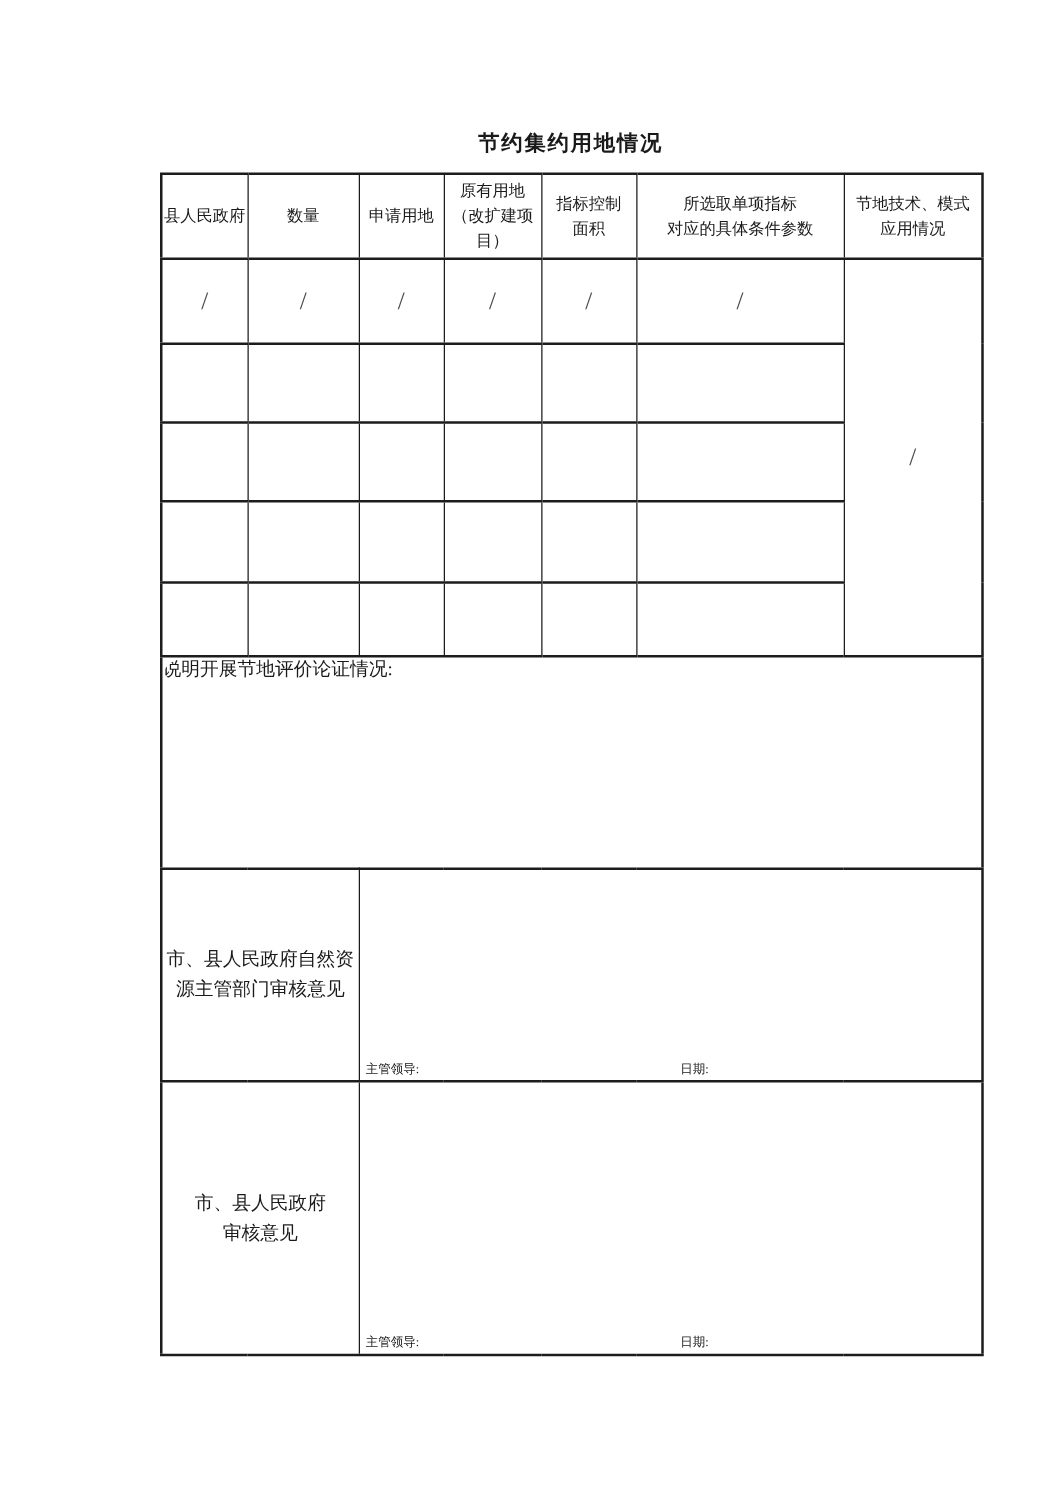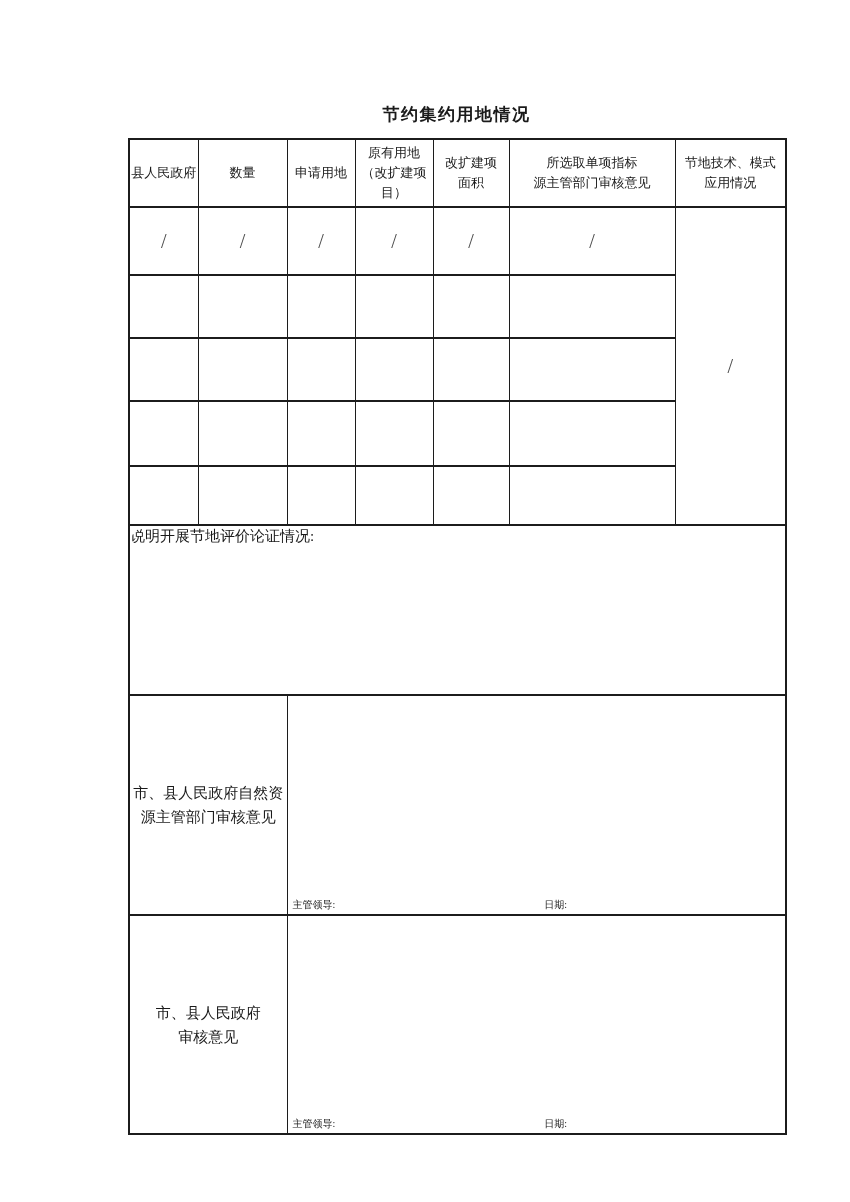--- a/index.html
+++ b/index.html
@@ -41,21 +41,21 @@
     padding: 0;
     overflow: hidden;
   }
   tr.h-header td { height: 68px; }
   tr.h-r1 td { height: 68px; }
   tr.h-r2 td { height: 63px; }
   tr.h-r3 td { height: 63px; }
   tr.h-r4 td { height: 65px; }
   tr.h-r5 td { height: 59px; }
   tr.h-note td { height: 170px; }
-  tr.h-rev1 td { height: 220px; }
+  tr.h-rev1 td { height: 170px; }
   tr.h-rev2 td { height: 219px; }
   td.hdr {
     font-size: 13px;
     line-height: 20px;
     text-align: center;
     vertical-align: middle;
     white-space: pre-line;
   }
   td.slash-cell {
     text-align: center;
@@ -118,24 +118,24 @@
     </colgroup>
 
     <tbody>
         <tr class="h-header">
       <td class="hdr">县人民政府</td>
       <td class="hdr">数量</td>
       <td class="hdr">申请用地</td>
       <td class="hdr">原有用地
 （改扩建项
 目）</td>
-      <td class="hdr">改扩建项
+      <td class="hdr">指标控制
 面积</td>
       <td class="hdr">所选取单项指标
-源主管部门审核意见</td>
+对应的具体条件参数</td>
       <td class="hdr">节地技术、模式
 应用情况</td>
     </tr>
 
     <tr class="h-r1">
       <td class="slash-cell">/</td>
       <td class="slash-cell">/</td>
       <td class="slash-cell">/</td>
       <td class="slash-cell">/</td>
       <td class="slash-cell">/</td>

